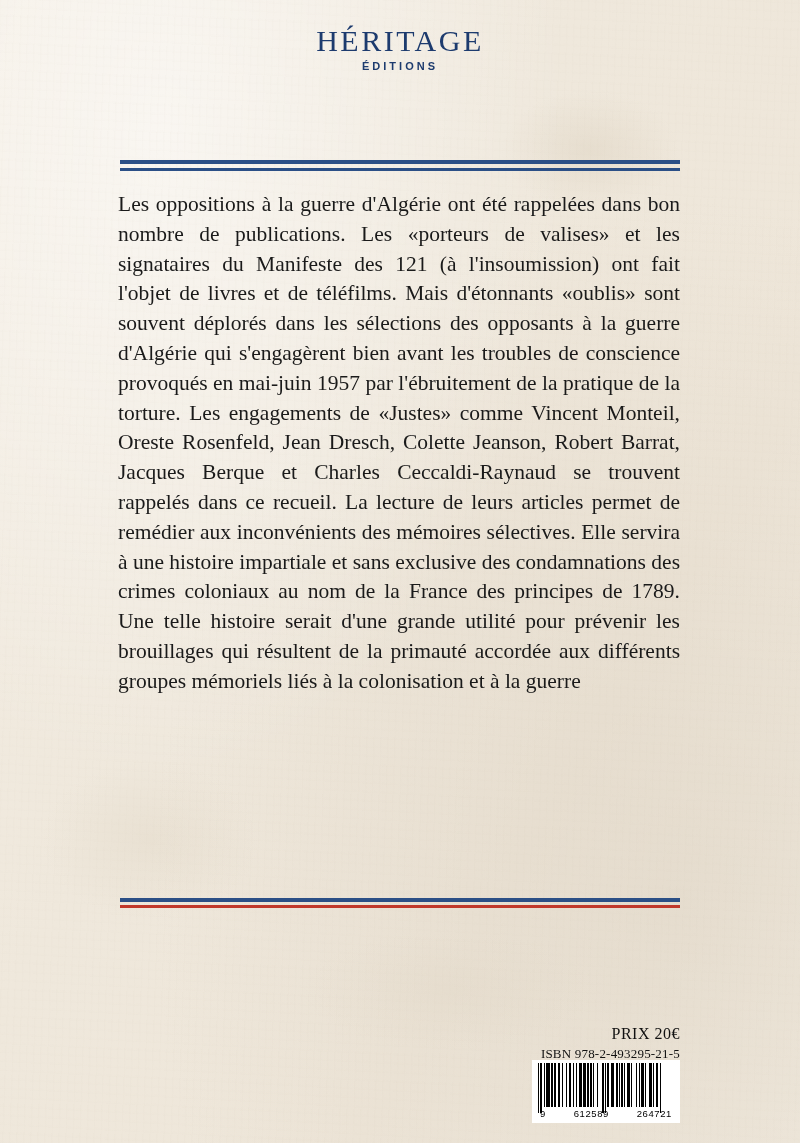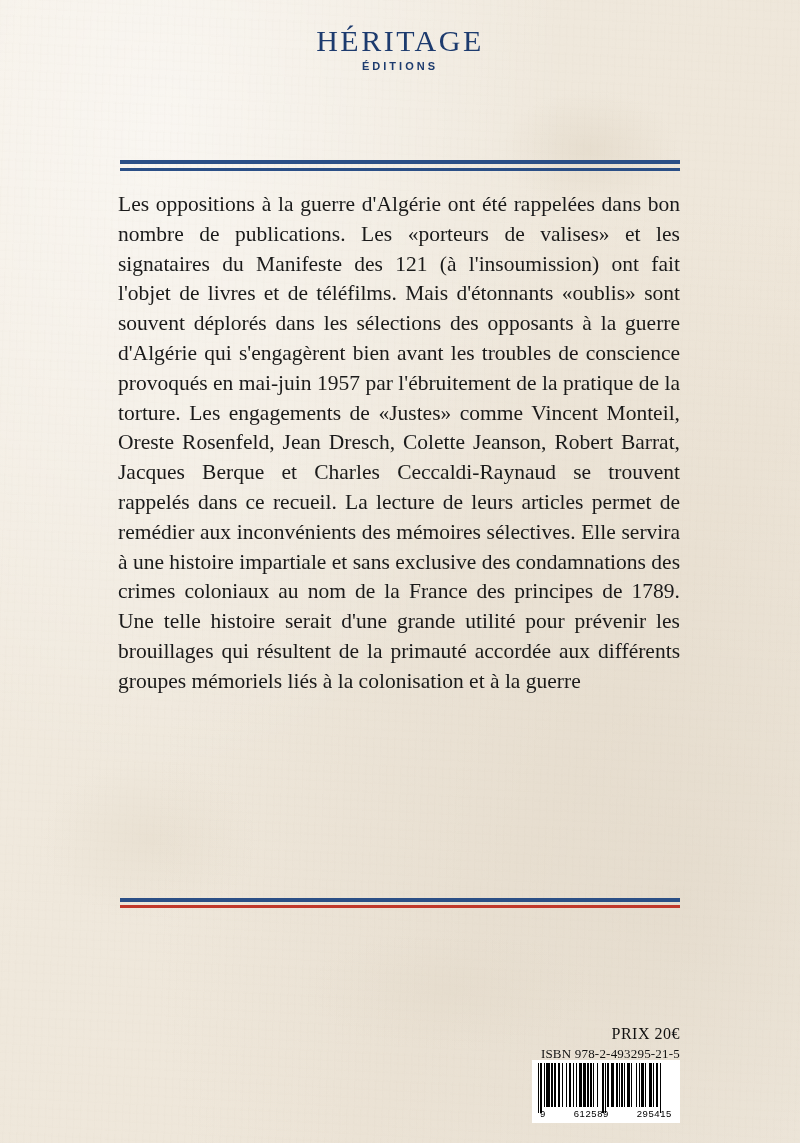--- a/index.html
+++ b/index.html
@@ -257,17 +257,17 @@
         <i style="width: 1.18px; background: rgb(0, 0, 0); margin-bottom: 0px;"></i>
         <i style="width: 1.18px; background: transparent; margin-bottom: 0px;"></i>
         <i style="width: 2.36px; background: rgb(0, 0, 0); margin-bottom: 0px;"></i>
         <i style="width: 2.36px; background: transparent; margin-bottom: -6px;"></i>
         <i style="width: 1.18px; background: rgb(0, 0, 0); margin-bottom: -6px;"></i>
         <i style="width: 1.18px; background: transparent; margin-bottom: -6px;"></i>
       </div>
     <div class="barcode-digits">
       <span>9</span>
       <span>612589</span>
-      <span>295415</span>
+      <span>264721</span>
     </div>
   </div>
 
 </div>
 
 </body></html>

